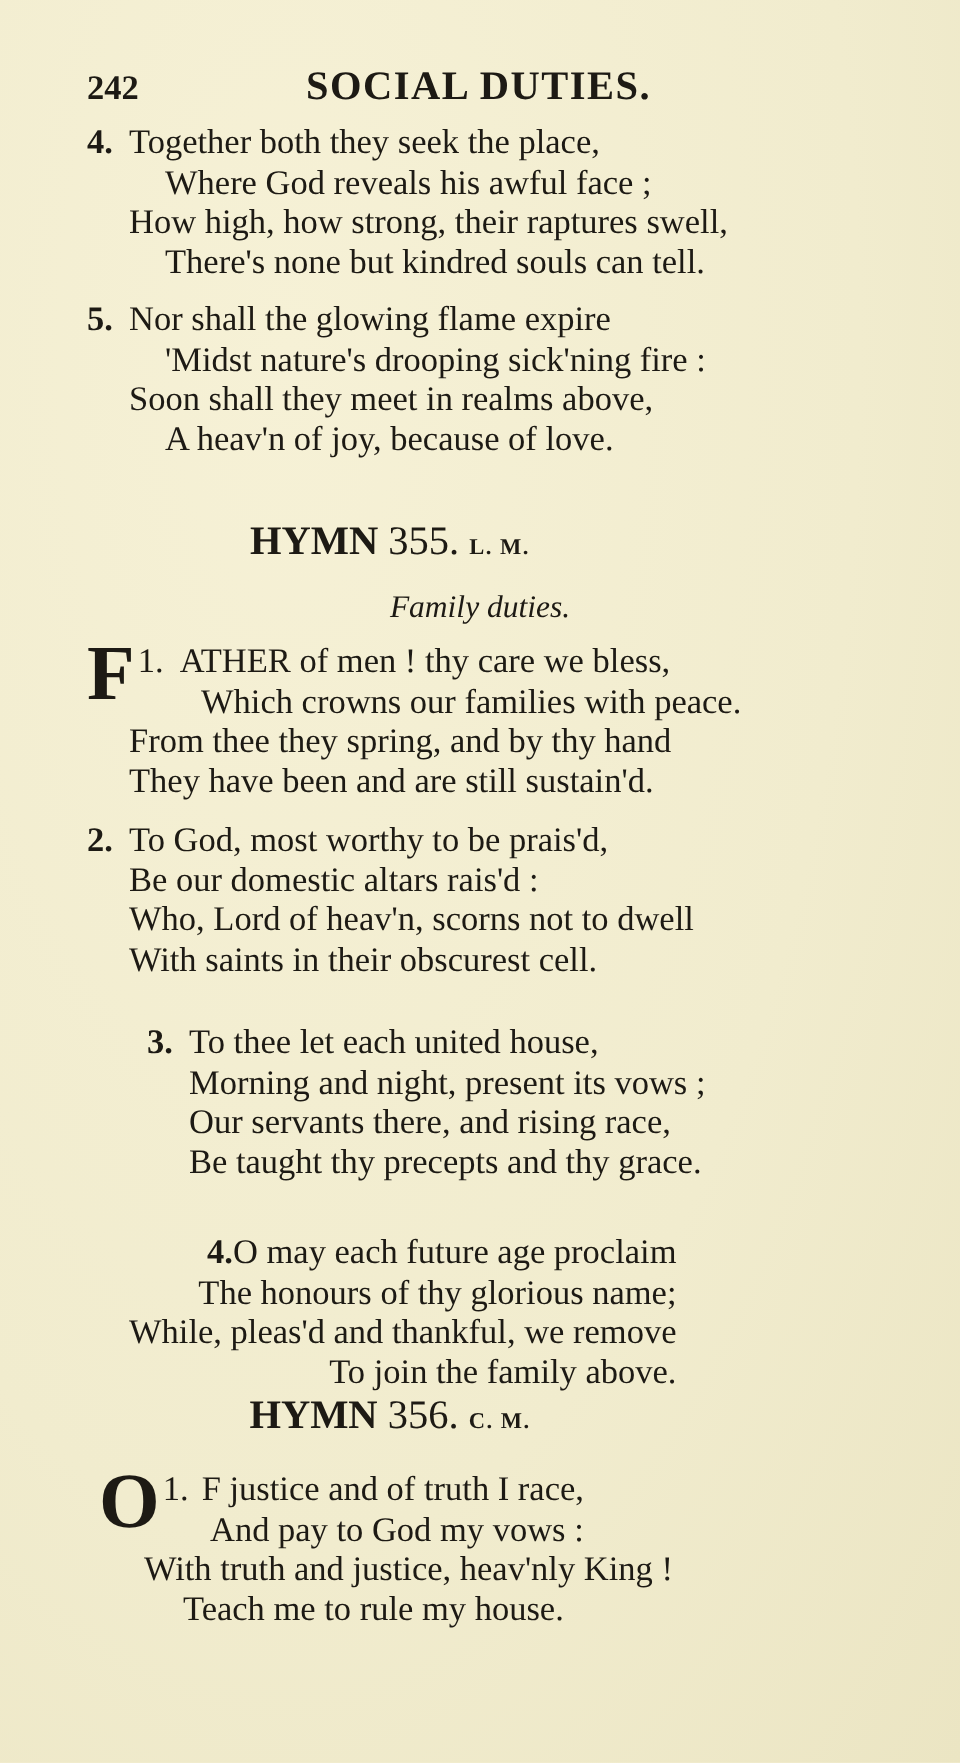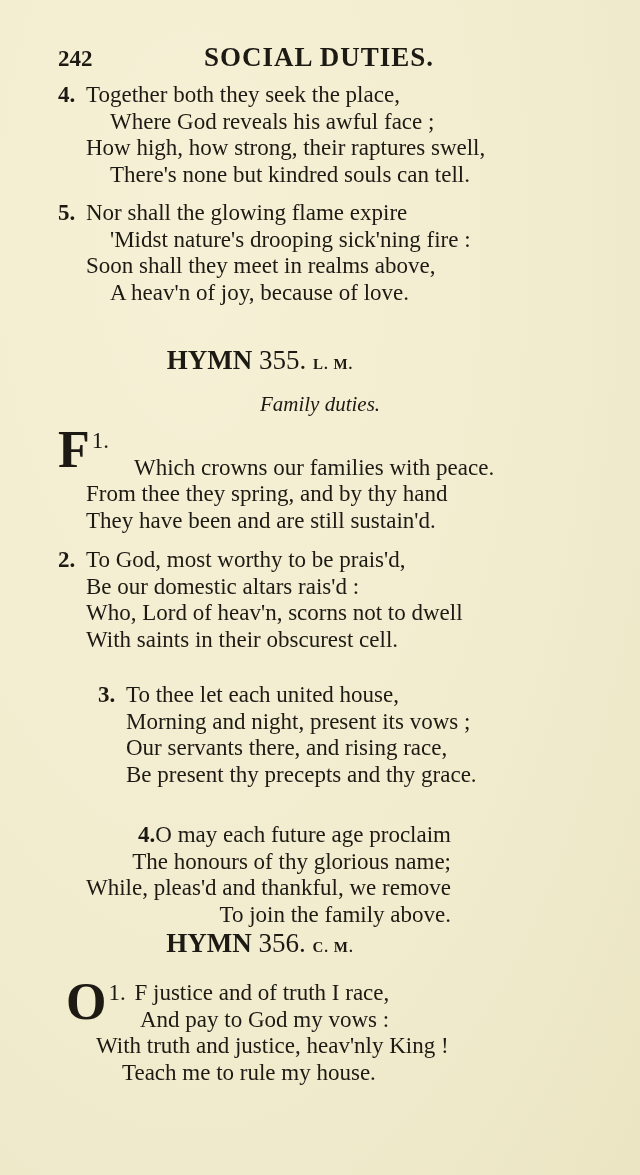--- a/index.html
+++ b/index.html
@@ -51,38 +51,38 @@
   </div>
 
   <div class="hymn-title" style="top:345px;">
     <span>HYMN</span>
     <span class="hnum">355.</span>
     <span class="meter">L. M.</span>
   </div>
   <div class="subtitle" style="top:392px;">Family duties.</div>
 
   <div class="stanza" style="top:428px;">
-    <span class="line"><span class="num" style="font-weight:normal;">1.</span><span class="dropcap">F</span></span>
+    <span class="line"><span class="num" style="font-weight:normal;">1.</span><span class="dropcap">F</span><span>ATHER of men ! thy care we bless,</span></span>
     <span class="line" style="padding-left:76px;">Which crowns our families with peace.</span>
     <span class="line i0">From thee they spring, and by thy hand</span>
     <span class="line i0">They have been and are still sustain'd.</span>
   </div>
 
   <div class="stanza" style="top:547px;">
     <span class="line"><span class="num">2.</span><span>To God, most worthy to be prais'd,</span></span>
     <span class="line i0">Be our domestic altars rais'd :</span>
     <span class="line i0">Who, Lord of heav'n, scorns not to dwell</span>
     <span class="line i0">With saints in their obscurest cell.</span>
   </div>
 
   <div class="stanza" style="top:682px;margin-left:40px;">
     <span class="line"><span class="num">3.</span><span>To thee let each united house,</span></span>
     <span class="line i0">Morning and night, present its vows ;</span>
     <span class="line i0">Our servants there, and rising race,</span>
-    <span class="line i0">Be present thy precepts and thy grace.</span>
+    <span class="line i0">Be taught thy precepts and thy grace.</span>
   </div>
 
   <div class="stanza" style="top:822px;text-align:right;">
     <span class="line"><span class="num">4.</span><span>O may each future age proclaim</span></span>
     <span class="line i0">The honours of thy glorious name;</span>
     <span class="line i0">While, pleas'd and thankful, we remove</span>
     <span class="line i0">To join the family above.</span>
   </div>
 
   <div class="hymn-title" style="top:928px;">

